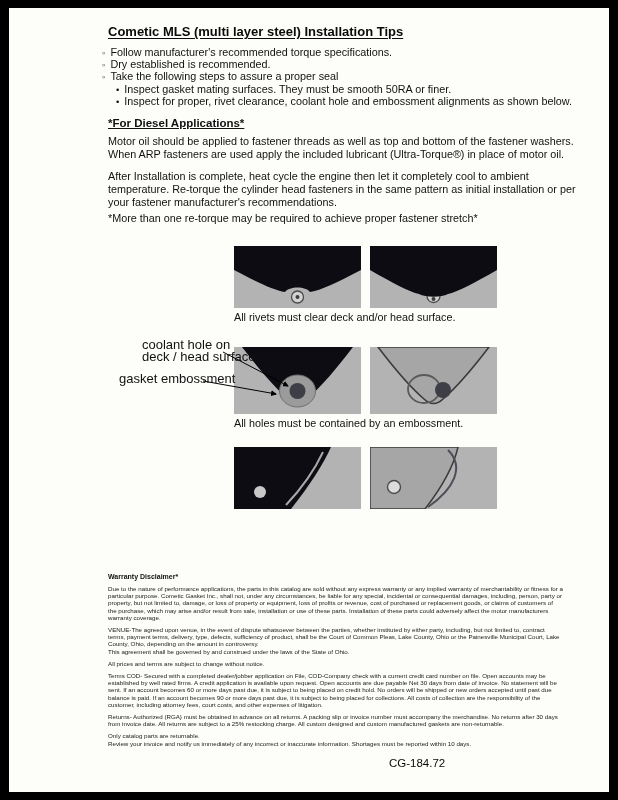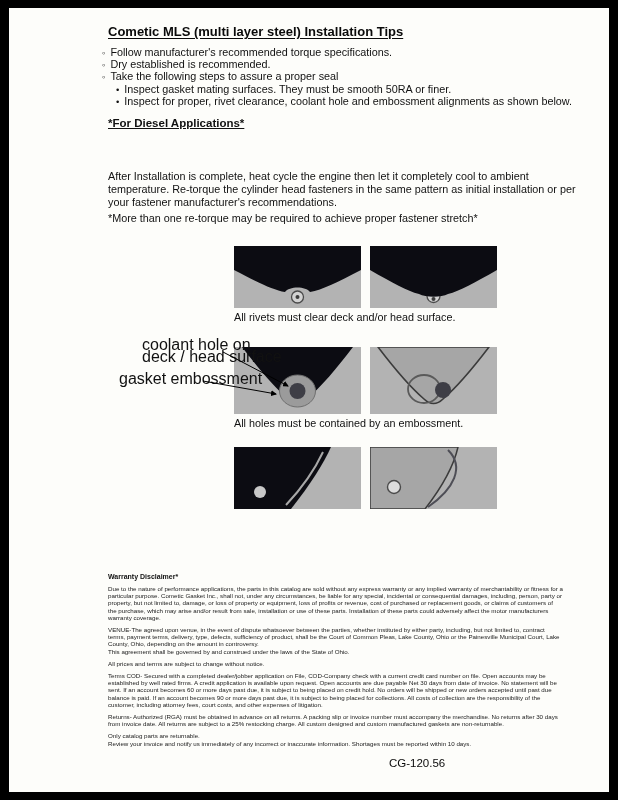--- a/index.html
+++ b/index.html
@@ -18,21 +18,21 @@
   .diesel-h { position:absolute; left:108px; top:117px; font-size:11.5px; font-weight:bold;text-decoration:underline; }
   .para { position:absolute; left:108px; width:474px; font-size:10.8px; line-height:13px; }
 
   .diag-labels { position:absolute; left:234px; width:263px; display:flex; gap:9px;
                  font-size:12.5px; color:#1c1c1c; }
   .diag-labels span { width:127px; text-align:center;margin-top:24px; }
   .diag-images { position:absolute; left:234px; display:flex; gap:9px; }
   .diag-images svg { display:block; }
   .caption { position:absolute; left:234px; width:272px; font-size:10.8px; line-height:12.5px; }
 
-  .ann { position:absolute; font-size:16px; line-height:11.5px; }
+  .ann { position:absolute; font-size:13px; line-height:11.5px; }
   .ann-arrows { position:absolute; left:195px; top:336px; }
 
   .legal { position:absolute; left:108px; top:573px; width:455px; }
   .legal-h { font-size:7px; font-weight:bold; margin-bottom:5px; }
   .lp { font-size:6.2px; line-height:7.2px; margin-bottom:5px; white-space:pre-line; color:#1a1a1a; }
 
   .footer { position:absolute; left:389px; top:757px; font-size:11.5px; color:#0a0a0a; }
 </style>
 </head>
 <body>
@@ -57,20 +57,21 @@
   <div class="tip sub" style="top:83px">
     <span class="marker">•</span>
     <span>Inspect gasket mating surfaces.  They must be smooth 50RA or finer.</span>
   </div>
   <div class="tip sub" style="top:95px">
     <span class="marker">•</span>
     <span>Inspect for proper, rivet clearance, coolant hole and embossment alignments as shown below.</span>
   </div>
 
   <h2 class="diesel-h">*For Diesel Applications*</h2>
+  <p class="para" style="top:135px">Motor oil should be applied to fastener threads as well as top and bottom of the fastener washers. When ARP fasteners are used apply the included lubricant (Ultra-Torque®) in place of motor oil.</p>
   <p class="para" style="top:170px">After Installation is complete, heat cycle the engine then let it completely cool to ambient temperature. Re-torque the cylinder head fasteners in the same pattern as initial installation or per your fastener manufacturer's recommendations.</p>
   <p class="para" style="top:212px">*More than one re-torque may be required to achieve proper fastener stretch*</p>
 
   <div class="diag-labels" style="top:229px">
     <span>RIGHT</span>
     <span>WRONG</span>
   </div>
   <div class="diag-images" style="top:246px">
     <svg width="127" height="62" viewBox="0 0 127 62">
       <rect width="127" height="62" fill="#b3b3b3"></rect>
@@ -146,14 +147,14 @@
     <p class="lp">Due to the nature of performance applications, the parts in this catalog are sold without any express warranty or any implied warranty of merchantability or fitness for a particular purpose.  Cometic Gasket Inc., shall not, under any circumstances, be liable for any special, incidental or consequential damages, including, person, party or property, but not limited to, damage, or loss of property or equipment, loss of profits or revenue, cost of purchased or replacement goods, or claims of customers of the purchase, which may arise and/or result from sale, installation or use of these parts.  Installation of these parts could adversely affect the motor manufacturers warranty coverage.</p>
     <p class="lp">VENUE-The agreed upon venue, in the event of dispute whatsoever between the parties, whether instituted by either party, including, but not limited to, contract terms, payment terms, delivery, type, defects, sufficiency of product, shall be the Court of Common Pleas, Lake County, Ohio or the Painesville Municipal Court, Lake County, Ohio, depending on the amount in controversy.
 This agreement shall be governed by and construed under the laws of the State of Ohio.</p>
     <p class="lp">All prices and terms are subject to change without notice.</p>
     <p class="lp">Terms COD- Secured with a completed dealer/jobber application on File, COD-Company check with a current credit card number on file.  Open accounts may be established by well rated firms.  A credit application is available upon request.  Open accounts are due payable Net 30 days from date of invoice.  No statement will be sent.  If an account becomes 60 or more days past due, it is subject to being placed on credit hold.  No orders will be shipped or new orders accepted until past due balance is paid.  If an account becomes 90 or more days past due, it is subject to being placed for collections.  All costs of collection are the responsibility of the customer, including attorney fees, court costs, and other expenses of litigation.</p>
     <p class="lp">Returns- Authorized (RGA) must be obtained in advance on all returns.  A packing slip or invoice number must accompany the merchandise.  No returns after 30 days from invoice date.  All returns are subject to a 25% restocking charge.  All custom designed and custom manufactured gaskets are non-returnable.</p>
     <p class="lp">Only catalog parts are returnable.
 Review your invoice and notify us immediately of any incorrect or inaccurate information.  Shortages must be reported within 10 days.</p>
   </div>
 
-  <div class="footer">CG-120.56</div>
+  <div class="footer">CG-184.72</div>
 </div>
 
 </body></html>

